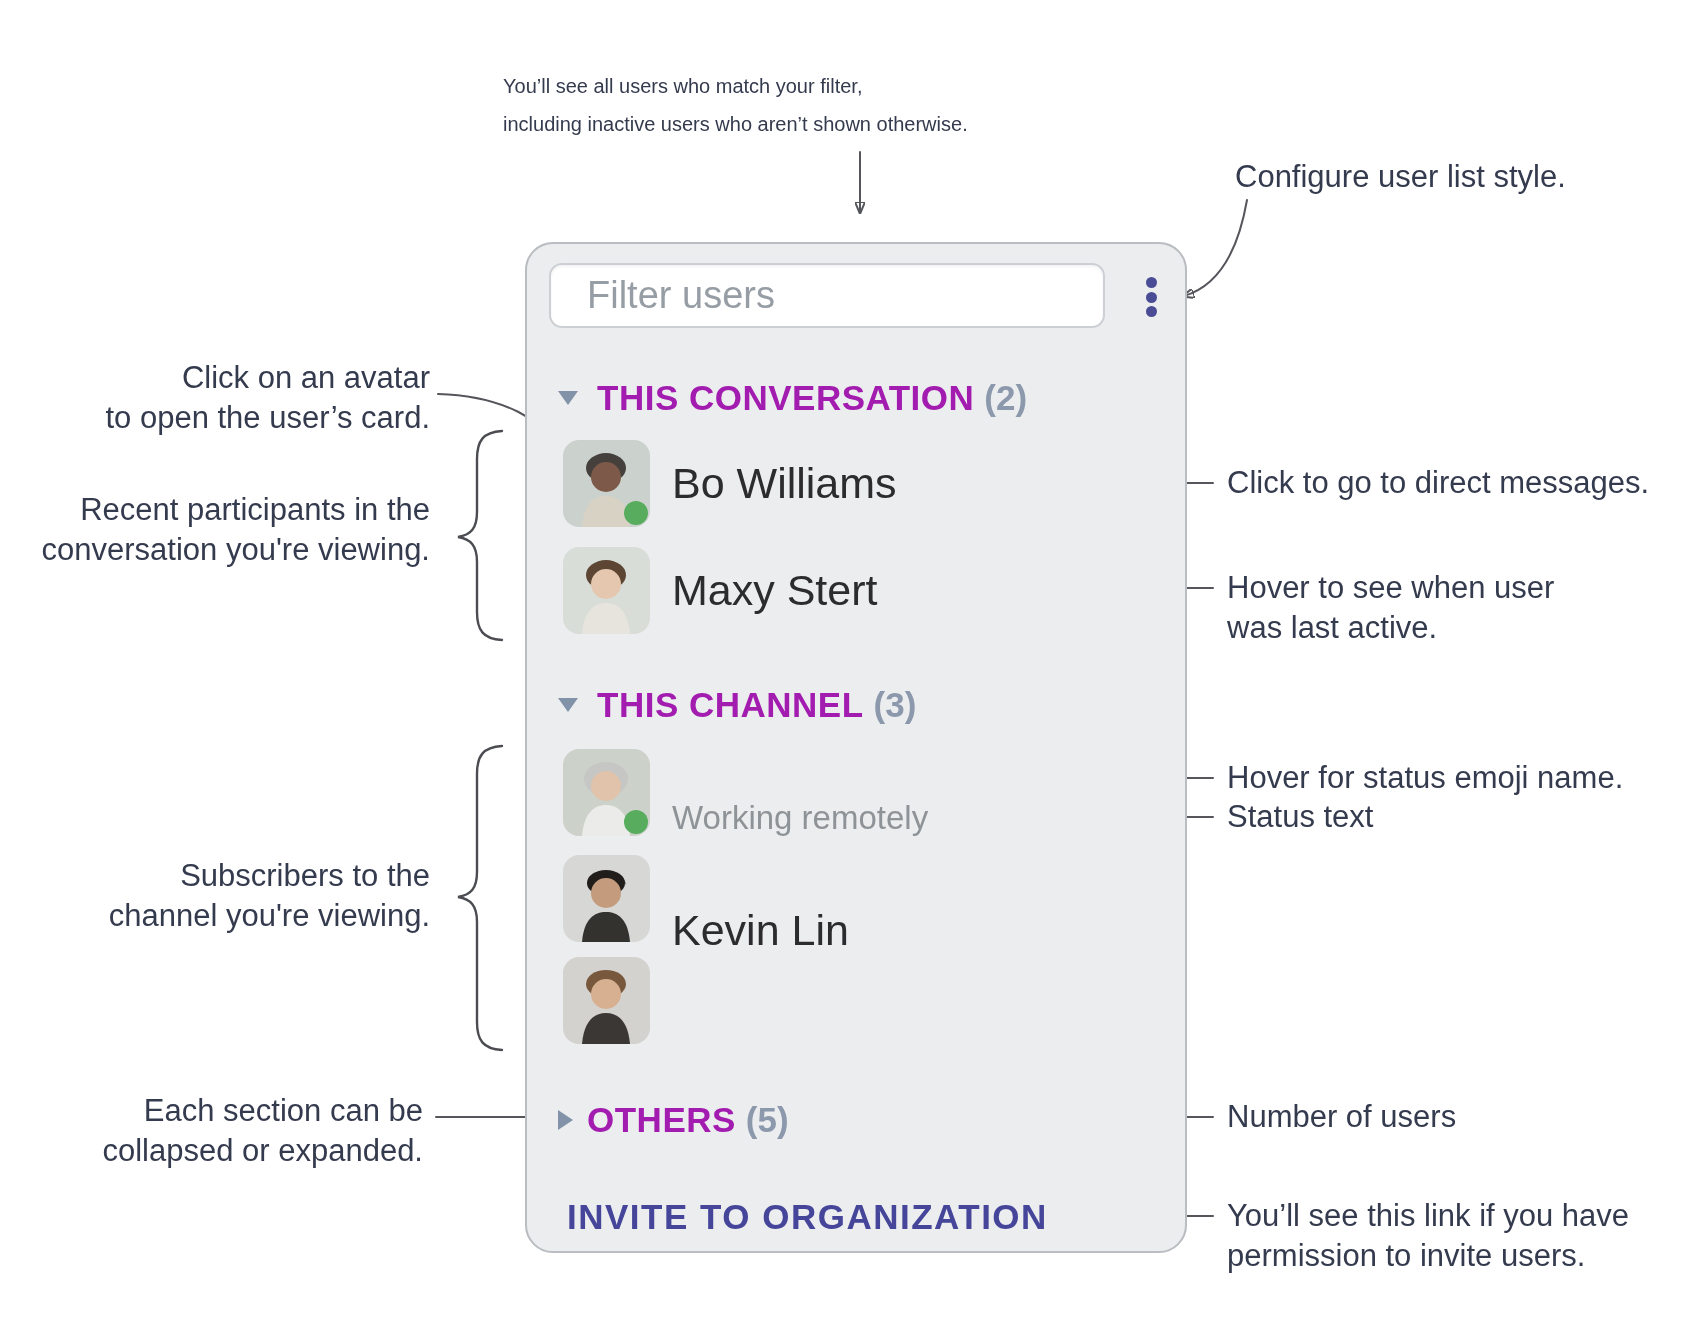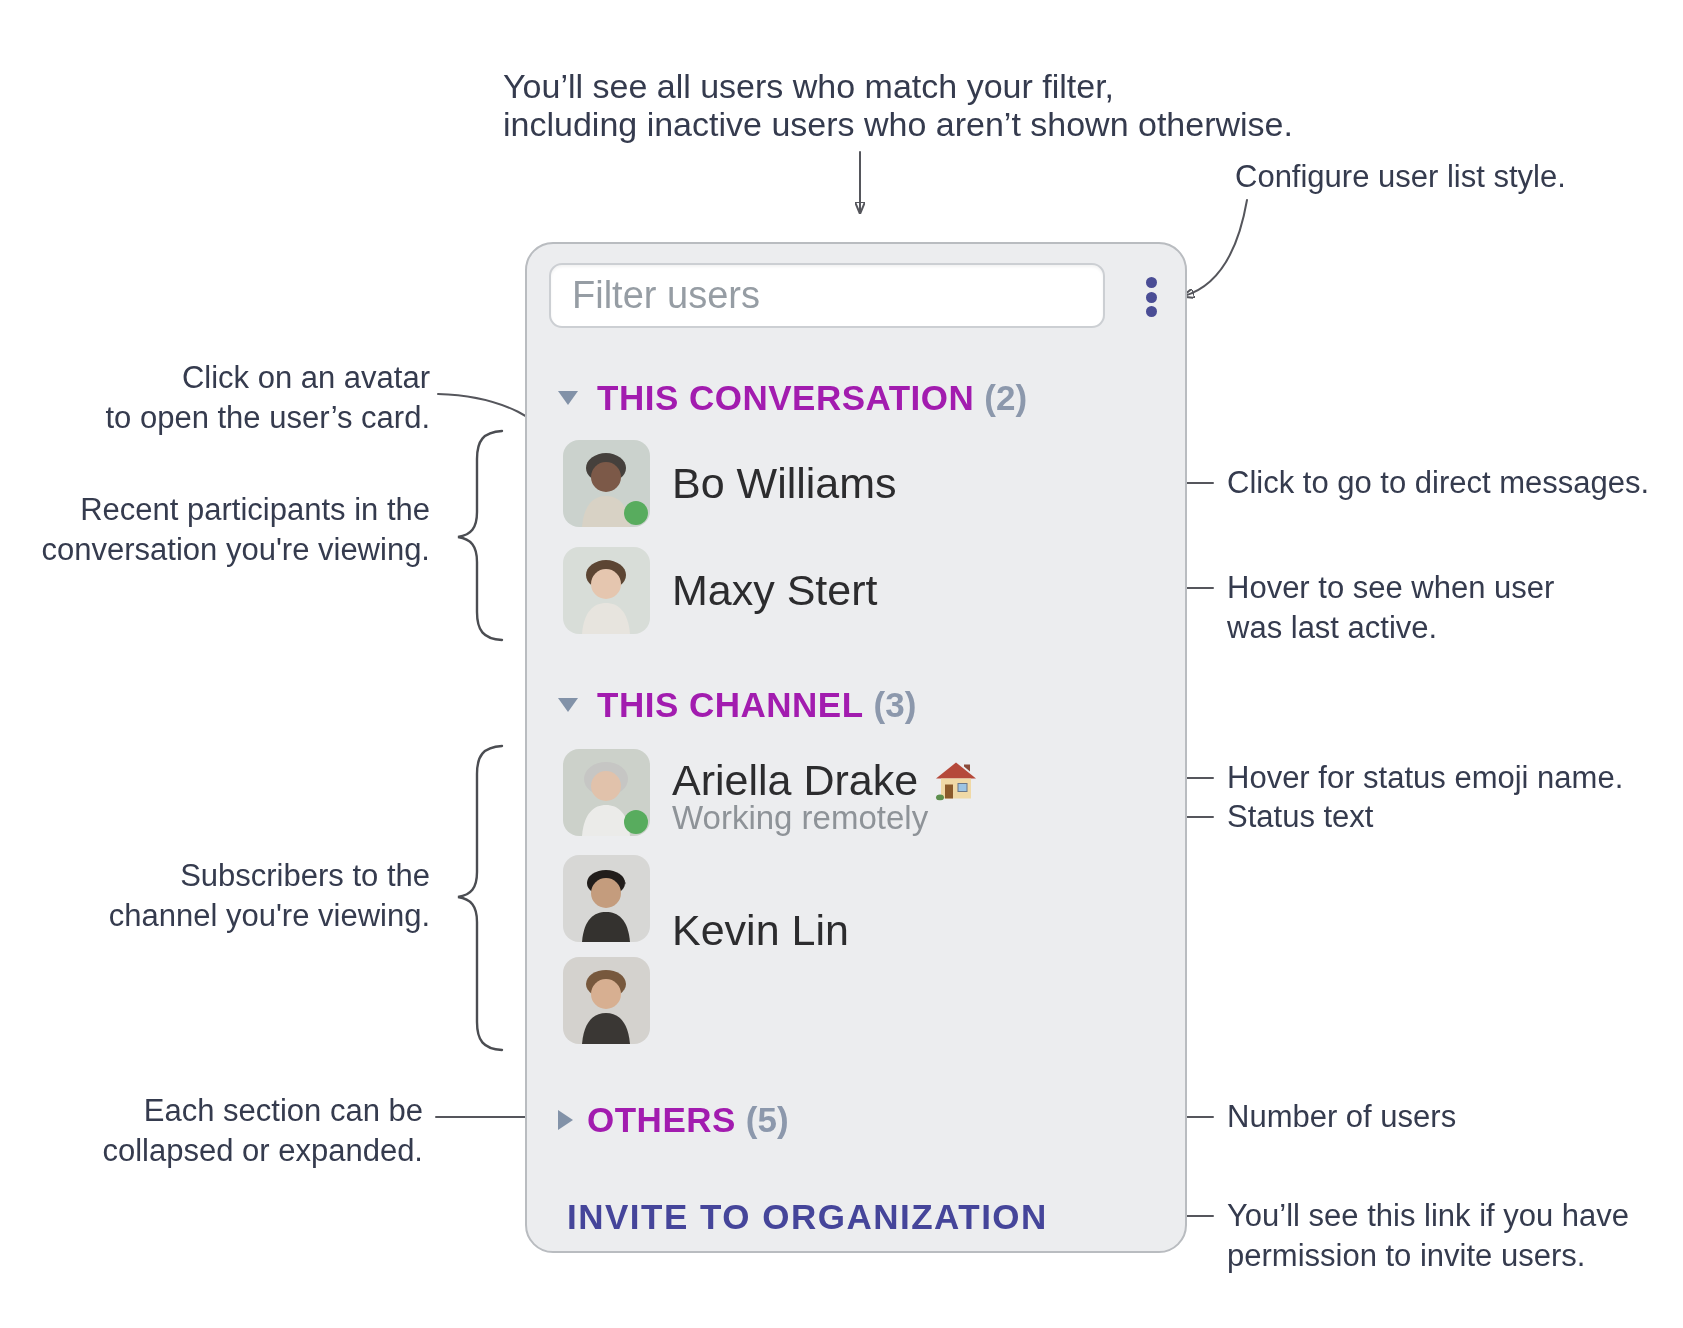--- a/index.html
+++ b/index.html
@@ -2,21 +2,21 @@
 <html><head>
 <meta charset="utf-8">
 <style>
   html,body{margin:0;padding:0;background:#ffffff;}
   body{width:1683px;height:1328px;position:relative;font-family:"Liberation Sans","DejaVu Sans",sans-serif;overflow:hidden;}
 
   
   .note{position:absolute;font-size:31px;line-height:40px;color:#353b4e;white-space:pre-line;}
   .note.r{text-align:right;transform:translateY(-50%);}
   .note.l{text-align:left;transform:translateY(-50%);}
-  #note-top{left:503px;top:67px;font-size:34px;line-height:38px;}
+  #note-top{left:503px;top:67px;font-size:20px;line-height:38px;}
   #note-configure{left:1235px;top:177px;transform:translateY(-50%);}
   #note-avatar{right:1253px;top:398px;}
   #note-recent{right:1253px;top:530px;}
   #note-subscribers{right:1253px;top:896px;}
   #note-collapse{right:1260px;top:1131px;}
   #note-dm{left:1227px;top:483px;}
   #note-lastactive{left:1227px;top:608px;}
   #note-emoji{left:1227px;top:778px;}
   #note-status{left:1227px;top:817px;}
   #note-count{left:1227px;top:1117px;}
@@ -25,21 +25,21 @@
   
   #connectors{position:absolute;left:0;top:0;width:1683px;height:1328px;pointer-events:none;}
   #connectors path{fill:none;stroke:#55565c;stroke-width:2px;stroke-linecap:round;}
   #connectors path.brace{stroke:#4b4d52;stroke-width:2.4px;}
 
   
   #panel{position:absolute;left:525px;top:242px;width:662px;height:1011px;background:#ecedef;
          border:2px solid #b9bcc0;border-radius:28px;box-sizing:border-box;}
   #filter-input{position:absolute;left:22px;top:19px;width:556px;height:65px;box-sizing:border-box;
          border:2px solid #cccfd3;border-radius:13px;background:#ffffff;font-family:inherit;
-         font-size:38px;color:#6d28d9;padding:0 21px;box-shadow:inset 0 2px 3px rgba(0,0,0,.05);outline:none;}
+         font-size:38px;color:#6d28d9;padding:0 36px;box-shadow:inset 0 2px 3px rgba(0,0,0,.05);outline:none;}
   #filter-input::placeholder{color:#969da4;opacity:1;}
   #menu-dots{position:absolute;left:619px;top:33px;width:12px;cursor:pointer;}
   #menu-dots .dot{width:11px;height:11px;border-radius:50%;background:#4a4d95;margin-bottom:3.5px;}
 
   .sec-header{position:absolute;display:flex;align-items:center;cursor:pointer;}
   .sec-header .label{font-size:35px;font-weight:bold;letter-spacing:.5px;color:#a21caf;}
   .sec-header .count{font-size:35px;font-weight:bold;color:#8c98ac;margin-left:10px;}
   .tri-down{width:0;height:0;border-left:10px solid transparent;border-right:10px solid transparent;
             border-top:14px solid #8292a8;margin-right:19px;margin-left:2px;}
   .tri-right{width:0;height:0;border-top:10px solid transparent;border-bottom:10px solid transparent;
@@ -163,31 +163,20 @@
 
   <div class="avatar av-ariella" id="av-ariella">
     <svg viewBox="0 0 87 87" width="87" height="87">
       <rect width="87" height="87" fill="var(--bg)"></rect>
       <ellipse cx="43" cy="30" rx="22" ry="17" fill="var(--hair)"></ellipse>
       <circle cx="43" cy="37" r="15" fill="var(--skin)"></circle>
       <path d="M19,87 C21,64 31,56 43,56 C55,56 65,64 67,87 Z" fill="var(--shirt)"></path>
     </svg>
   </div>
   <span class="online-dot" id="dot-ariella"></span>
-  <div class="uname" id="nm-ariella">
-    <span>Ariella Drake</span>
-    <svg class="house" width="44" height="40" viewBox="0 0 44 40">
-      <path d="M2,18 L22,2 L42,18 Z" fill="#b5493a"></path>
-      <path d="M30,4 L36,4 L36,11 L30,6 Z" fill="#8a4a3a"></path>
-      <rect x="7" y="18" width="30" height="20" fill="#f0d9a6"></rect>
-      <rect x="11" y="24" width="8" height="14" fill="#8b5a2b"></rect>
-      <rect x="24" y="23" width="9" height="8" fill="#9cc4e4" stroke="#6b7787" stroke-width="1"></rect>
-      <ellipse cx="6" cy="37" rx="4" ry="3" fill="#5d8f4e"></ellipse>
-    </svg>
-  </div>
   <div class="ustatus" id="st-ariella">Working remotely</div>
 
   <div class="avatar av-kevin" id="av-kevin">
     <svg viewBox="0 0 87 87" width="87" height="87">
       <rect width="87" height="87" fill="var(--bg)"></rect>
       <path d="M24,30 C24,14 62,14 63,30 L60,24 L54,28 L43,22 L32,28 L26,24 Z" fill="var(--hair)"></path>
       <ellipse cx="43" cy="28" rx="19" ry="13" fill="var(--hair)"></ellipse>
       <circle cx="43" cy="38" r="15" fill="var(--skin)"></circle>
       <path d="M19,87 C21,64 31,57 43,57 C55,57 65,64 67,87 Z" fill="var(--shirt)"></path>
     </svg>

